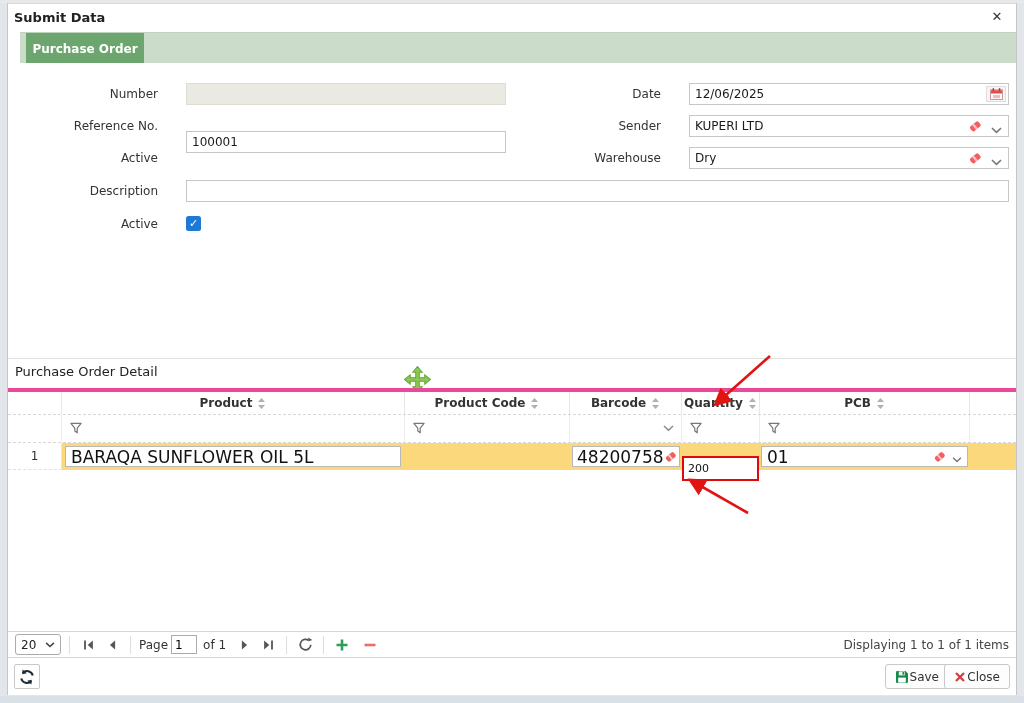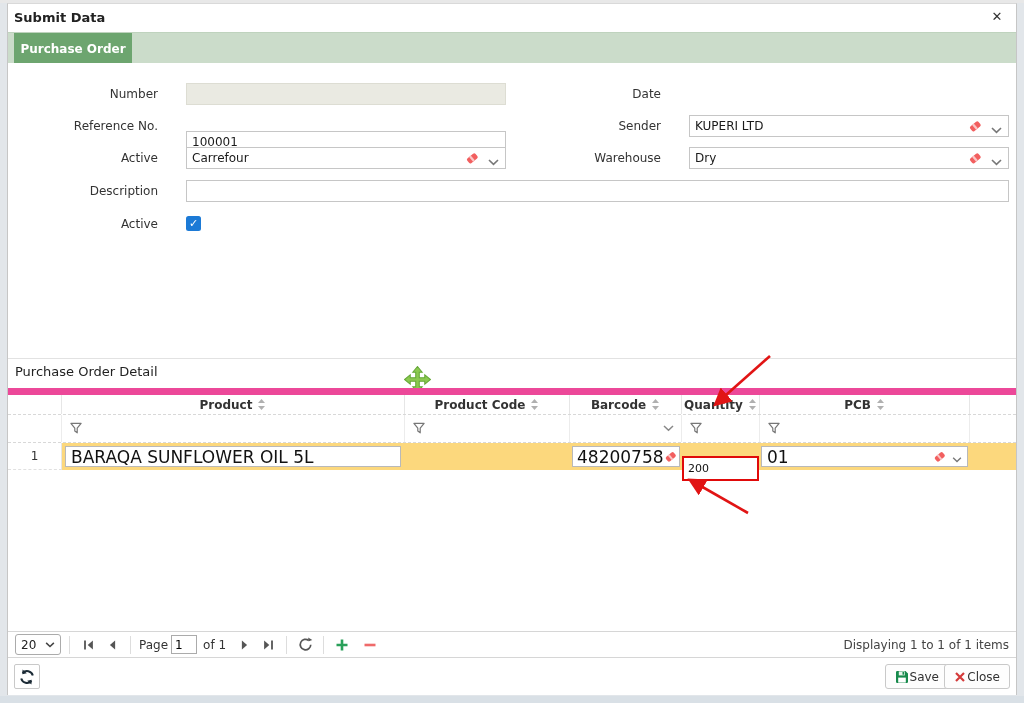--- a/index.html
+++ b/index.html
@@ -8,21 +8,21 @@
   .topstrip { position:absolute; left:0; top:0; width:1024px; height:3px; background:#e8e8e8; }
 
   .modal { position:absolute; left:7px; top:3px; width:1010px; height:692px; background:#fff; border:1px solid #c6c6c6; border-top-color:#d9d9d9; }
 
   
   .titlebar { position:absolute; left:0; top:0; right:0; height:28px; background:#fff; }
   .titlebar .title { position:absolute; left:6px; top:6px; font-size:13px; font-weight:600; color:#222; }
   .dlg-close { position:absolute; right:11px; top:5px; width:16px; height:16px; line-height:16px; text-align:center; font-size:13px; font-weight:700; color:#333; cursor:pointer; }
 
   
-  .tabstrip { position:absolute; left:0; top:28px; right:0; height:31px; background:#cbdcca; border-top:1px solid #bfd3be; }
+  .tabstrip { position:absolute; left:12px; top:28px; right:0; height:31px; background:#cbdcca; border-top:1px solid #bfd3be; }
   .tab-active { position:absolute; left:6px; top:0; width:118px; height:31px; background:#6da56f; color:#fff; font-weight:700; font-size:12px; display:flex; align-items:center; justify-content:center; }
 
   
   .formpane { position:absolute; left:0; top:59px; right:0; height:296px; background:#fff; border-bottom:1px solid #e2e2e2; }
   .flabel { position:absolute; height:22px; line-height:22px; text-align:right; color:#333; font-size:12px; }
   .finput { position:absolute; height:22px; border:1px solid #c6c6c6; font-family:inherit; font-size:12px; color:#1a1a1a; padding:0 5px; background:#fff; }
   .disabled-input { background:#eaeae2; border:1px solid #ddddd3; }
   .combo { position:absolute; height:22px; }
   .combo input { width:100%; height:22px; border:1px solid #c6c6c6; font-family:inherit; font-size:12px; color:#1a1a1a; padding:0 46px 0 5px; }
   .combo .eraser { position:absolute; right:27px; top:4px; cursor:pointer; }
@@ -30,21 +30,21 @@
   .datewrap { position:absolute; height:22px; }
   .datewrap input { width:100%; height:22px; border:1px solid #c6c6c6; font-family:inherit; font-size:12px; color:#1a1a1a; padding:0 26px 0 5px; }
   .calbtn { position:absolute; right:3px; top:3px; width:20px; height:16px; background:#f6f6f6; border:1px solid #ddd; display:flex; align-items:center; justify-content:center; cursor:pointer; }
   .checkbox { position:absolute; width:15px; height:15px; background:#1c7ad6; border-radius:2.5px; color:#fff; font-size:11px; font-weight:700; text-align:center; line-height:15px; cursor:pointer; }
   .moveicon { position:absolute; left:396px; top:303px; width:27px; height:27px; cursor:move; }
 
   
   .detail-title { position:absolute; left:7px; top:360px; font-size:13px; color:#222; }
   .grid { position:absolute; left:0; top:384px; right:0; height:243px; background:#fff; }
   .grid-row { display:grid; grid-template-columns:54px 343px 165px 112px 78px 210px 1fr; }
-  .hdr { height:27px; border-top:7px solid #ec4899; border-bottom:1px dashed #d8d8d8; }
+  .hdr { height:27px; border-top:4px solid #ec4899; border-bottom:1px dashed #d8d8d8; }
   .hdr .cell { display:flex; align-items:center; justify-content:center; gap:5px; font-weight:700; font-size:12px; color:#333; border-right:1px solid #e6e6e6; cursor:pointer; }
   .hdr .cell:first-child { cursor:default; }
   .filters { height:28px; border-bottom:1px dashed #d8d8d8; }
   .filters .cell { display:flex; align-items:center; padding:0 7px; border-right:1px solid #ececec; }
   .filters .cell.right { justify-content:flex-end; }
   .datarow { height:27px; background:#fcd87d; position:relative; }
   .datarow .cell { position:relative; display:flex; align-items:center; }
   .rownum { background:#fff; justify-content:center; font-size:12px; color:#333; border-right:1px solid #e6e6e6; border-bottom:1px dashed #e0e0e0; }
   .cellbox { background:#fff; border:1px solid #b9b9b9; height:21px; display:flex; align-items:center; font-size:17px; color:#111; }
   .qtybox { position:absolute; left:0; top:13px; width:77px; height:25px; background:#fff; border:2px solid #e00a0a; font-family:inherit; font-size:11px; padding:0 4px; color:#111; }
@@ -86,20 +86,32 @@
     <div class="tab-active">
       <span>Purchase Order</span>
     </div>
   </div>
 
   <div class="formpane">
 
     <div class="flabel" style="left:0;width:150px;top:20px">Number</div>
     <input class="finput disabled-input" style="left: 178px; top: 20px; width: 320px;" disabled="" value="">
     <div class="flabel" style="left:500px;width:153px;top:20px">Date</div>
+    <div class="datewrap" style="left:681px;top:20px;width:320px">
+      <input value="12/06/2025" style="">
+      <span class="calbtn">
+        <svg width="13" height="12" viewBox="0 0 13 12">
+            <rect x="0.5" y="1.8" width="12" height="9.7" fill="#fff" stroke="#cf9a9a" stroke-width="1"></rect>
+            <rect x="1" y="2.3" width="11" height="3.2" fill="#e84b4b"></rect>
+            <rect x="2.6" y="0.2" width="1.5" height="2.8" fill="#b33636"></rect>
+            <rect x="8.8" y="0.2" width="1.5" height="2.8" fill="#b33636"></rect>
+            <rect x="3" y="7" width="7" height="3.2" fill="#f4baba"></rect>
+          </svg>
+      </span>
+    </div>
 
     <div class="flabel" style="left:0;width:150px;top:52px">Reference No.</div>
     <input class="finput" style="left: 178px; top: 52px; width: 320px; margin-top: 16px;" value="100001">
     <div class="flabel" style="left:500px;width:153px;top:52px">Sender</div>
     <div class="combo" style="left:681px;top:52px;width:320px">
       <input value="KUPERI LTD" style="">
       <span class="eraser">
         <svg width="14" height="14" viewBox="0 0 14 14">
             <g transform="rotate(-40 7 7)">
               <rect x="1.6" y="4.4" width="10.8" height="6.2" rx="1.8" fill="#f25f5f"></rect>
@@ -108,36 +120,20 @@
           </svg>
       </span>
       <span class="chev">
         <svg width="11" height="7" viewBox="0 0 11 7">
             <path d="M1 1 L5.5 5.3 L10 1" fill="none" stroke="#777" stroke-width="1.6"></path>
           </svg>
       </span>
     </div>
 
     <div class="flabel" style="left:0;width:150px;top:84px">Active</div>
-    <div class="combo" style="left:178px;top:84px;width:320px">
-      <input value="Carrefour" style="">
-      <span class="eraser">
-        <svg width="14" height="14" viewBox="0 0 14 14">
-            <g transform="rotate(-40 7 7)">
-              <rect x="1.6" y="4.4" width="10.8" height="6.2" rx="1.8" fill="#f25f5f"></rect>
-              <rect x="5.4" y="4.4" width="2.2" height="6.2" fill="#fbc6c6"></rect>
-            </g>
-          </svg>
-      </span>
-      <span class="chev">
-        <svg width="11" height="7" viewBox="0 0 11 7">
-            <path d="M1 1 L5.5 5.3 L10 1" fill="none" stroke="#777" stroke-width="1.6"></path>
-          </svg>
-      </span>
-    </div>
     <div class="flabel" style="left:500px;width:153px;top:84px">Warehouse</div>
     <div class="combo" style="left:681px;top:84px;width:320px">
       <input value="Dry" style="">
       <span class="eraser">
         <svg width="14" height="14" viewBox="0 0 14 14">
             <g transform="rotate(-40 7 7)">
               <rect x="1.6" y="4.4" width="10.8" height="6.2" rx="1.8" fill="#f25f5f"></rect>
               <rect x="5.4" y="4.4" width="2.2" height="6.2" fill="#fbc6c6"></rect>
             </g>
           </svg>

